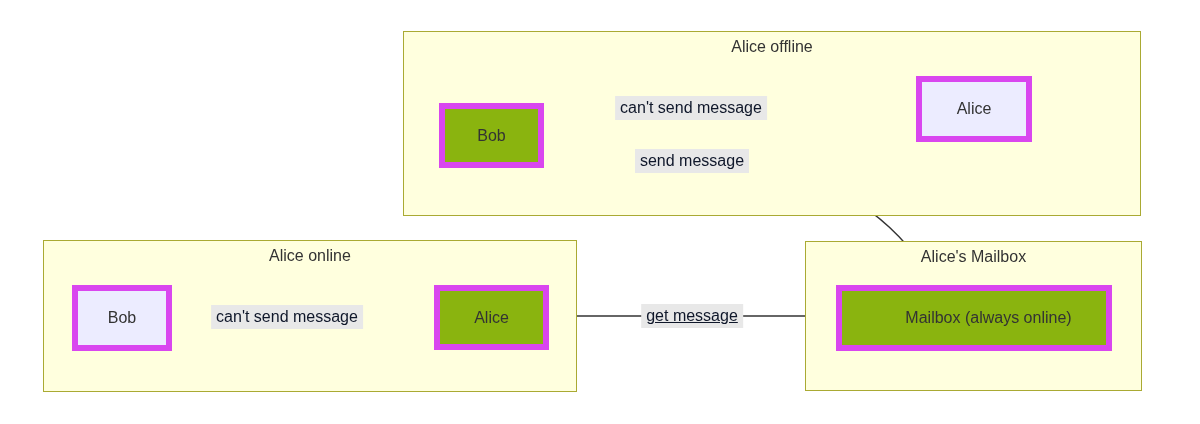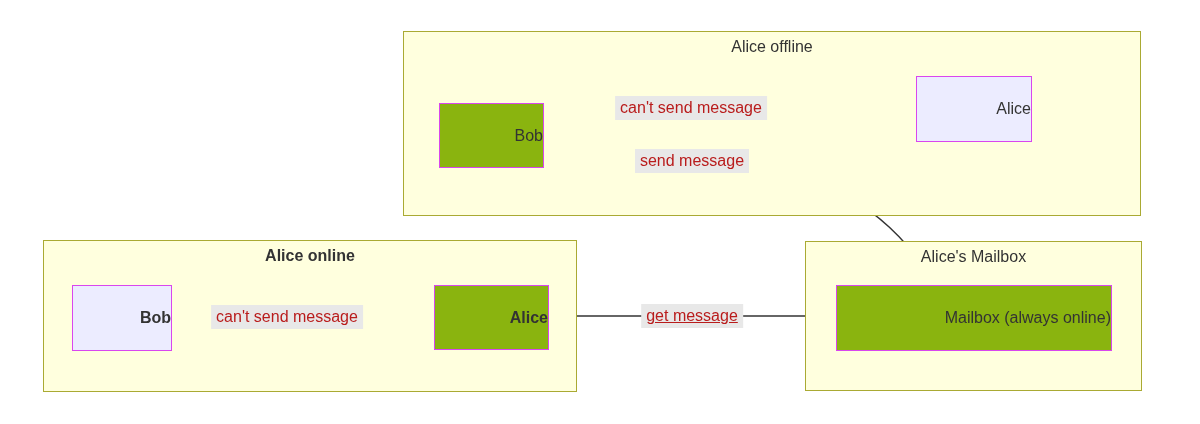--- a/index.html
+++ b/index.html
@@ -37,40 +37,40 @@
     left: 0;
     right: 0;
     text-align: center;
     color: #333333;
     white-space: nowrap;
   }
   .node {
     position: absolute;
     display: flex;
     align-items: center;
-    justify-content: flex-end;
-    border: 1px solid #d946ef;
+    justify-content: center;
+    border: 6px solid #d946ef;
     box-sizing: border-box;
     color: #333333;
     white-space: nowrap;
   }
   .node--default { background: #ececff; }
   .node--green  { background: #8ab40f; }
   .edge-label {
     position: absolute;
     transform: translate(-50%, -50%);
     background: #e8e8e8;
     padding: 1px 5px;
     line-height: 22px;
-    color: #b91c1c;
+    color: #0f172a;
     white-space: nowrap;
   }
   
   #sg-offline { left: 403px; top: 31px;  width: 738px; height: 185px; }
-  #sg-online  { left: 43px;  top: 240px; width: 534px; height: 152px; font-weight: bold; }
+  #sg-online  { left: 43px;  top: 240px; width: 534px; height: 152px; }
   #sg-mailbox { left: 805px; top: 241px; width: 337px; height: 150px; }
   
   #node-bob-offline   { left: 35px;  top: 71px; width: 105px; height: 65px; }
   #node-alice-offline { left: 512px; top: 44px; width: 116px; height: 66px; }
   #node-bob-online    { left: 28px;  top: 44px; width: 100px; height: 66px; }
   #node-alice-online  { left: 390px; top: 44px; width: 115px; height: 65px; }
   #node-mailbox       { left: 30px;  top: 43px; width: 276px; height: 66px; padding-left: 29px; }
   
   #edge-label-0 { left: 691px; top: 108px; }
   #edge-label-1 { left: 692px; top: 161px; }

